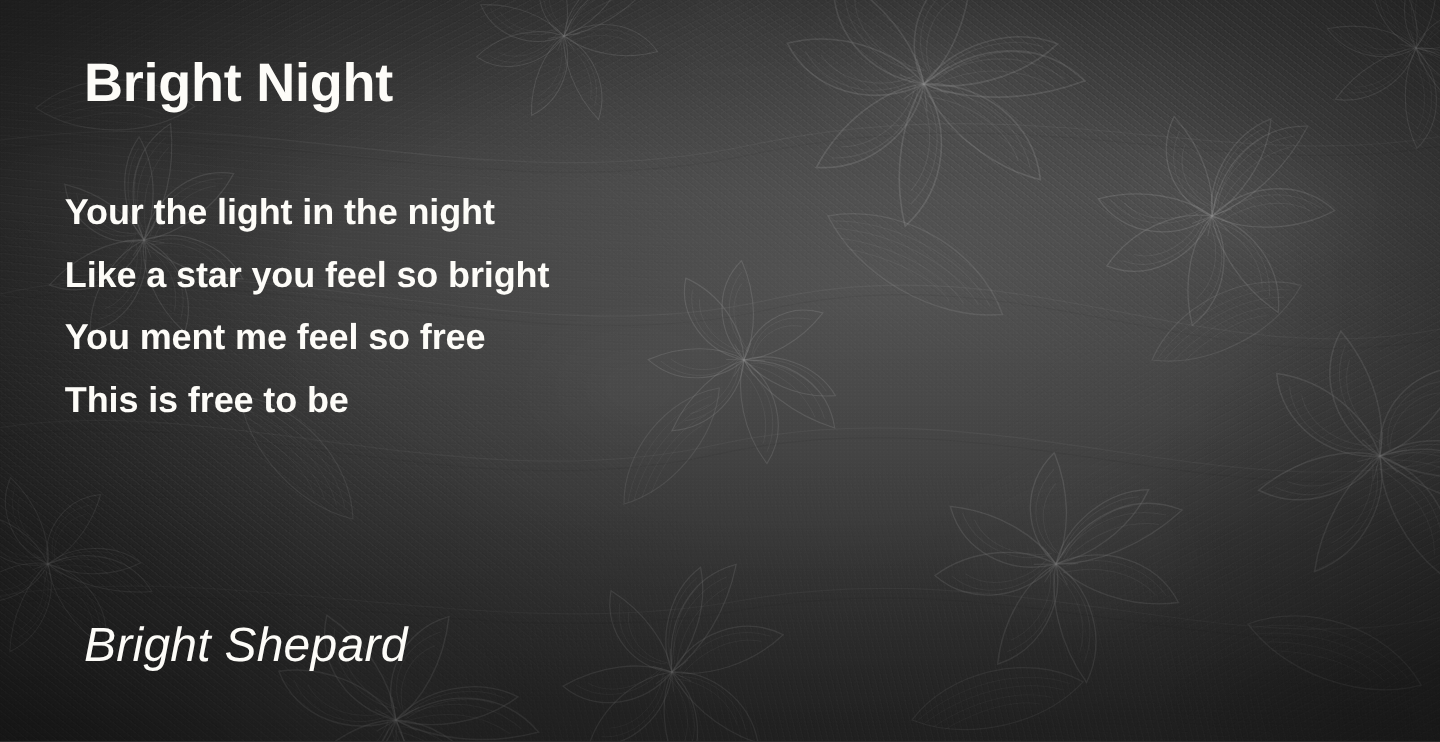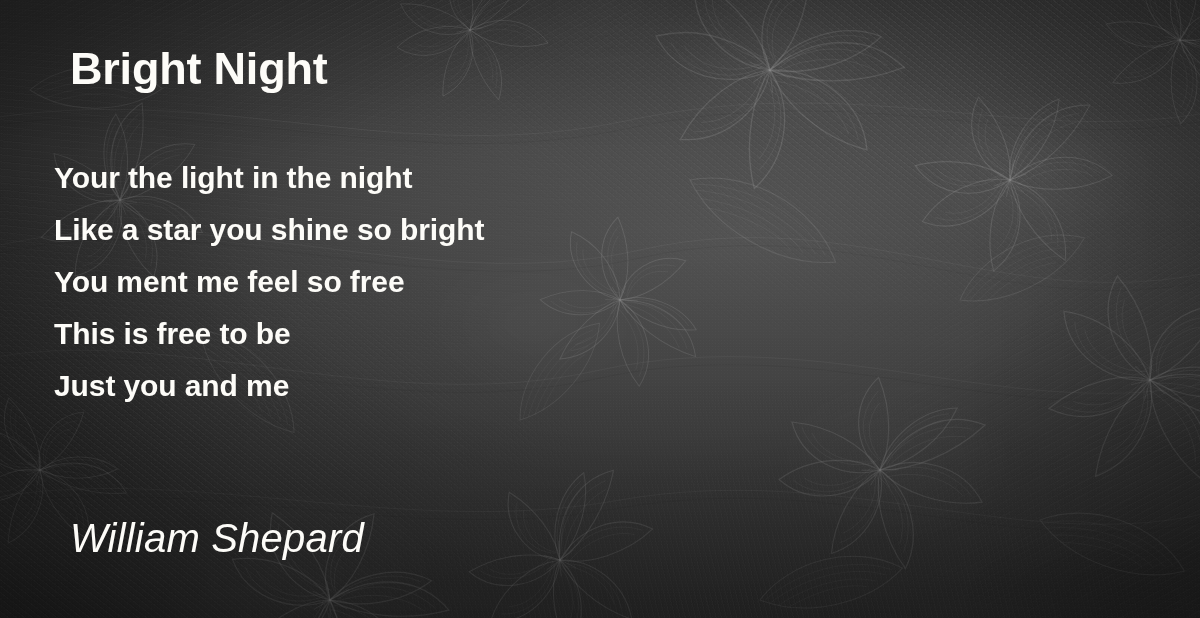--- a/index.html
+++ b/index.html
@@ -303,22 +303,21 @@
 
   <div class="bg-grain"></div>
   <div class="bg-vignette"></div>
 
   <div class="content">
 
     <h1 class="poem-title">Bright Night</h1>
 
     <div class="poem-body">
       <div class="poem-line">Your the light in the night</div>
-      <div class="poem-line">Like a star you shine so bright</div>
+      <div class="poem-line">Like a star you feel so bright</div>
       <div class="poem-line">You ment me feel so free</div>
       <div class="poem-line">This is free to be</div>
-      <div class="poem-line">Just you and me</div>
     </div>
 
-    <div class="poem-author">William Shepard</div>
+    <div class="poem-author">Bright Shepard</div>
 
   </div>
 </div>
 
 </body></html>

